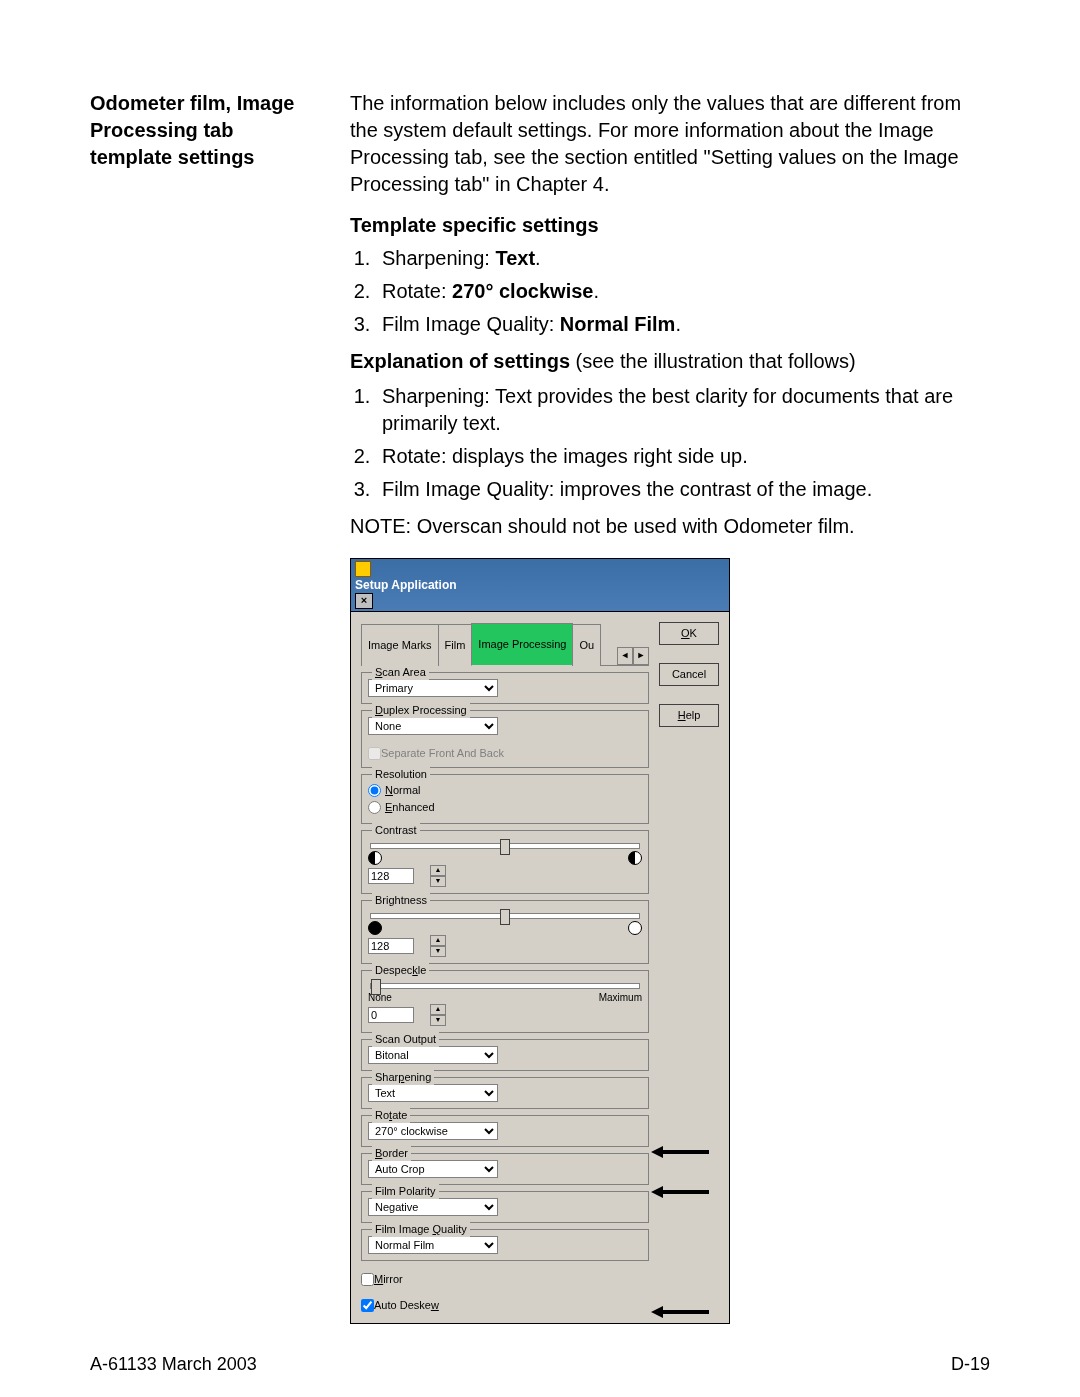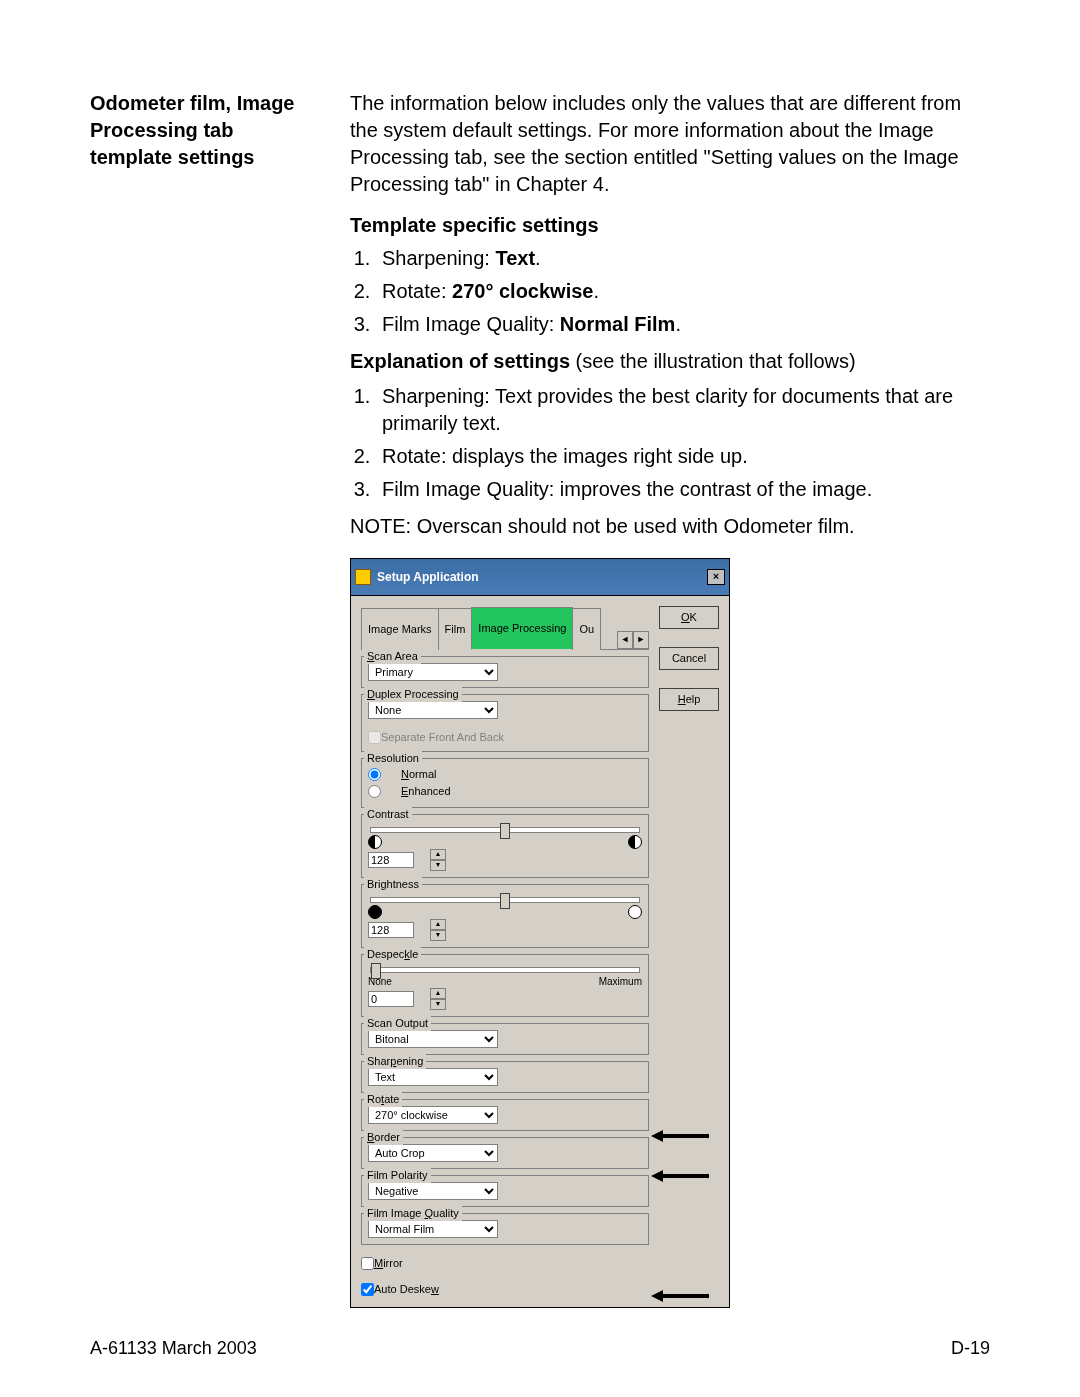--- a/index.html
+++ b/index.html
@@ -44,28 +44,29 @@
   }
   .bold { font-weight: bold; }
   .note { margin-top: 6px; }
   .screenshot {
     margin-top: 18px;
     width: 380px;
     font-family: Tahoma, Arial, sans-serif;
   }
   .titlebar {
     display: flex;
-    align-items: flex-end;
+    align-items: flex-start;
     background: linear-gradient(#3a6ea5,#4a7bb5);
     color: #fff;
     font-size: 12px;
     font-weight: bold;
-    padding: 10px 4px;
+    padding: 2px 4px;
     border: 1px solid #000;
     border-bottom: 0;
+    flex-direction: column;
   }
   .titlebar .ticon {
     width: 14px; height: 14px; background: #ffcc00; border:1px solid #8a5a00;
     margin-right: 6px;
   }
   .titlebar .spacer { flex:1; }
   .titlebar .close {
     width: 16px; height: 14px; background:#c0c0c0; border:1px solid #000;
     color:#000; font-size:11px; line-height:12px; text-align:center;
     font-weight:bold; font-family: Arial;
@@ -112,21 +113,21 @@
     font-size:9px;text-align:center;line-height:14px;
   }
   .group {
     border:1px solid #808080;
     margin:6px 0 2px 0;
     padding:6px 6px 6px 6px;
     position:relative;
   }
   .group .legend {
     position:absolute;
-    top:-8px;left:2px;
+    top:-8px;left:10px;
     background:#d4d0c8;
     padding:0 3px;
     font-size:11px;
   }
   .underline-letter { text-decoration: underline; }
   select.win, input.win {
     font-family: Tahoma, Arial, sans-serif;
     font-size:11px;
     background:#fff;
     border:1px solid #808080;
@@ -142,21 +143,21 @@
   .spinbtns {
     display:flex; flex-direction:column;
   }
   .spinbtns div {
     width:14px;height:9px;border:1px solid #808080;background:#d4d0c8;
     font-size:7px;line-height:7px;text-align:center;
   }
   .chk { display:flex; align-items:center; margin-top:11px; }
   .chk input { margin:0; }
   .chk.disabled { color:#808080; }
-  .radio { display:flex; align-items:center; gap:20px; margin:2px 0; }
+  .radio { display:flex; align-items:center; gap:4px; margin:2px 0; }
   .radio input { margin:0; }
   .slider-track {
     height:4px;background:#fff;border:1px solid #808080;margin:6px 2px 2px 2px;
     position:relative;
   }
   .slider-thumb {
     position:absolute;top:-5px;width:8px;height:14px;background:#d4d0c8;
     border:1px solid #404040;
   }
   .slider-ends { display:flex;justify-content:space-between;font-size:10px; }

